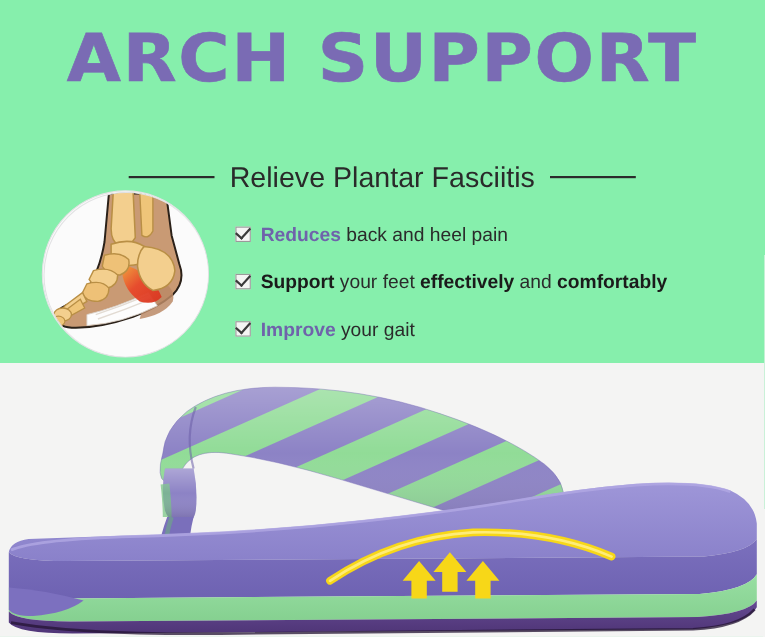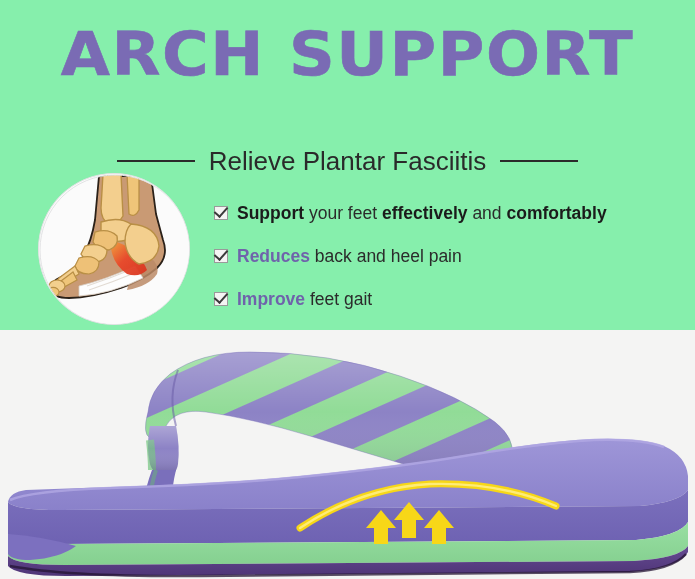--- a/index.html
+++ b/index.html
@@ -164,31 +164,31 @@
         <ellipse cx="14" cy="118" rx="6" ry="4.6" fill="#efc579" stroke="#b98f45" stroke-width="1.1"></ellipse>
       </g>
       <circle cx="76" cy="76" r="75" fill="none" stroke="#e2e2e4" stroke-width="1"></circle>
     </svg>
   </div>
 
   <div id="bullets">
 
     <div class="bullet">
       <span class="chk"></span>
+      <span class="btext"><span class="pu">Reduces</span><span> back and heel pain</span></span>
+    </div>
+
+    <div class="bullet">
+      <span class="chk"></span>
       <span class="btext"><b>Support</b><span> your feet </span><b>effectively</b><span> and </span><b>comfortably</b></span>
     </div>
 
     <div class="bullet">
       <span class="chk"></span>
-      <span class="btext"><span class="pu">Reduces</span><span> back and heel pain</span></span>
-    </div>
-
-    <div class="bullet">
-      <span class="chk"></span>
-      <span class="btext"><span class="pu">Improve</span><span> feet gait</span></span>
+      <span class="btext"><span class="pu">Improve</span><span> your gait</span></span>
     </div>
 
   </div>
 
   <div id="sandal">
     <svg viewBox="0 0 695 249" xmlns="http://www.w3.org/2000/svg">
       <defs>
 
         <pattern id="stripes" width="56" height="56" patternUnits="userSpaceOnUse" patternTransform="rotate(66)">
           <rect width="56" height="56" fill="#8fdb95"></rect>

